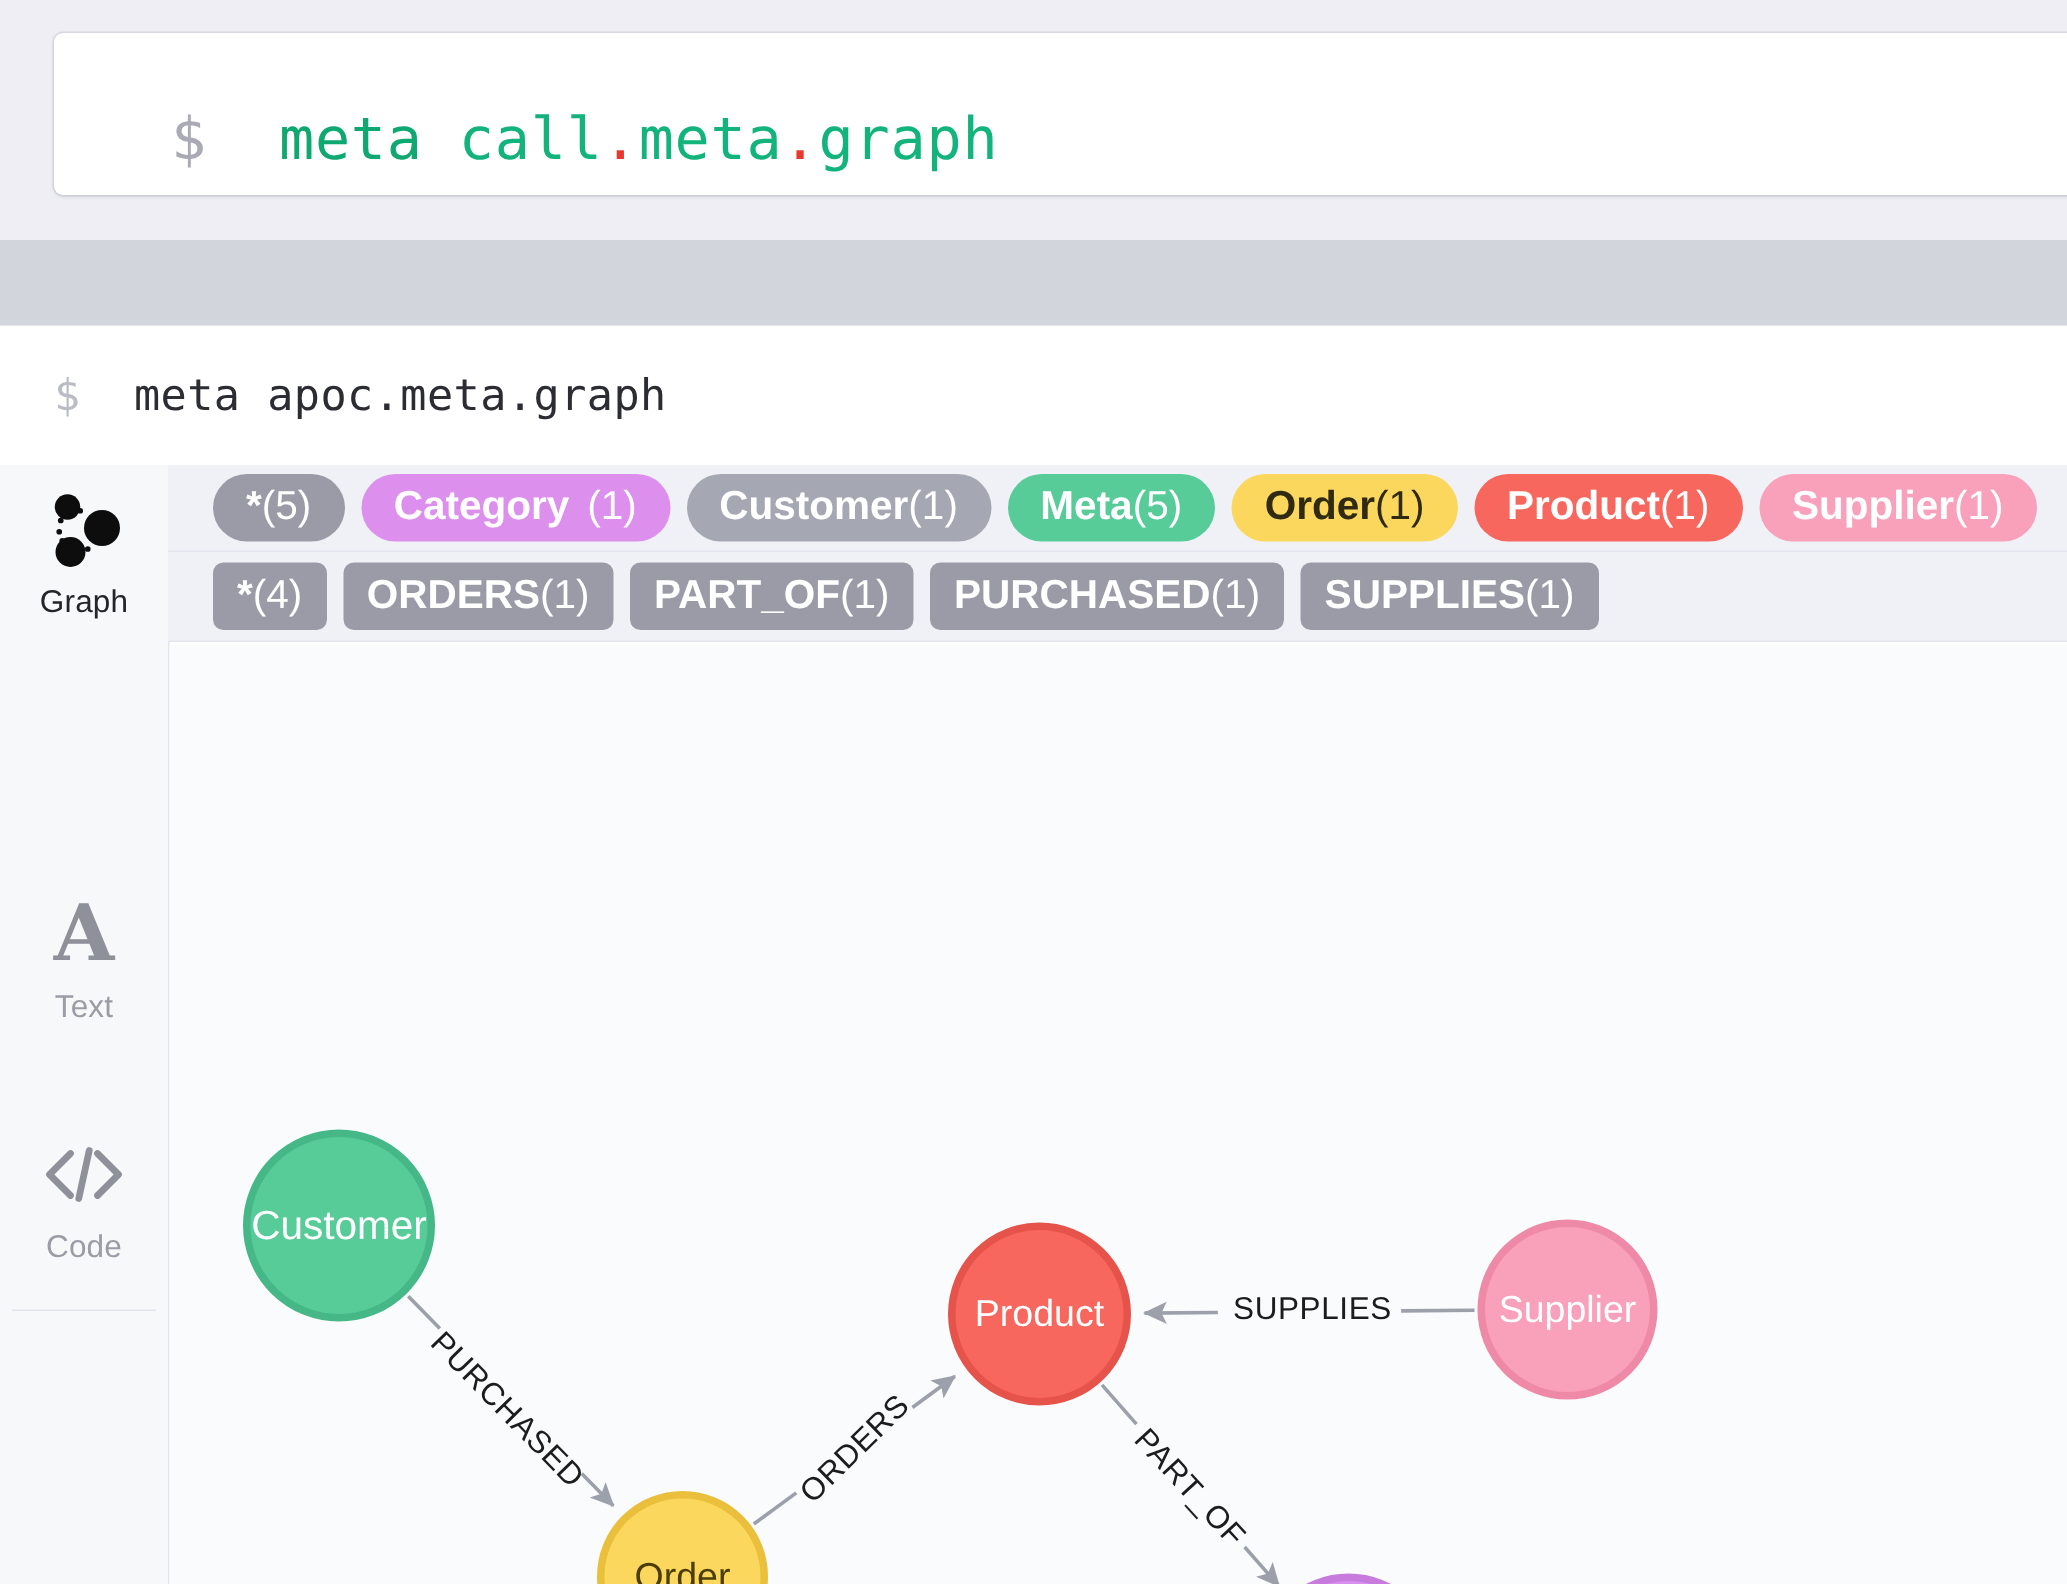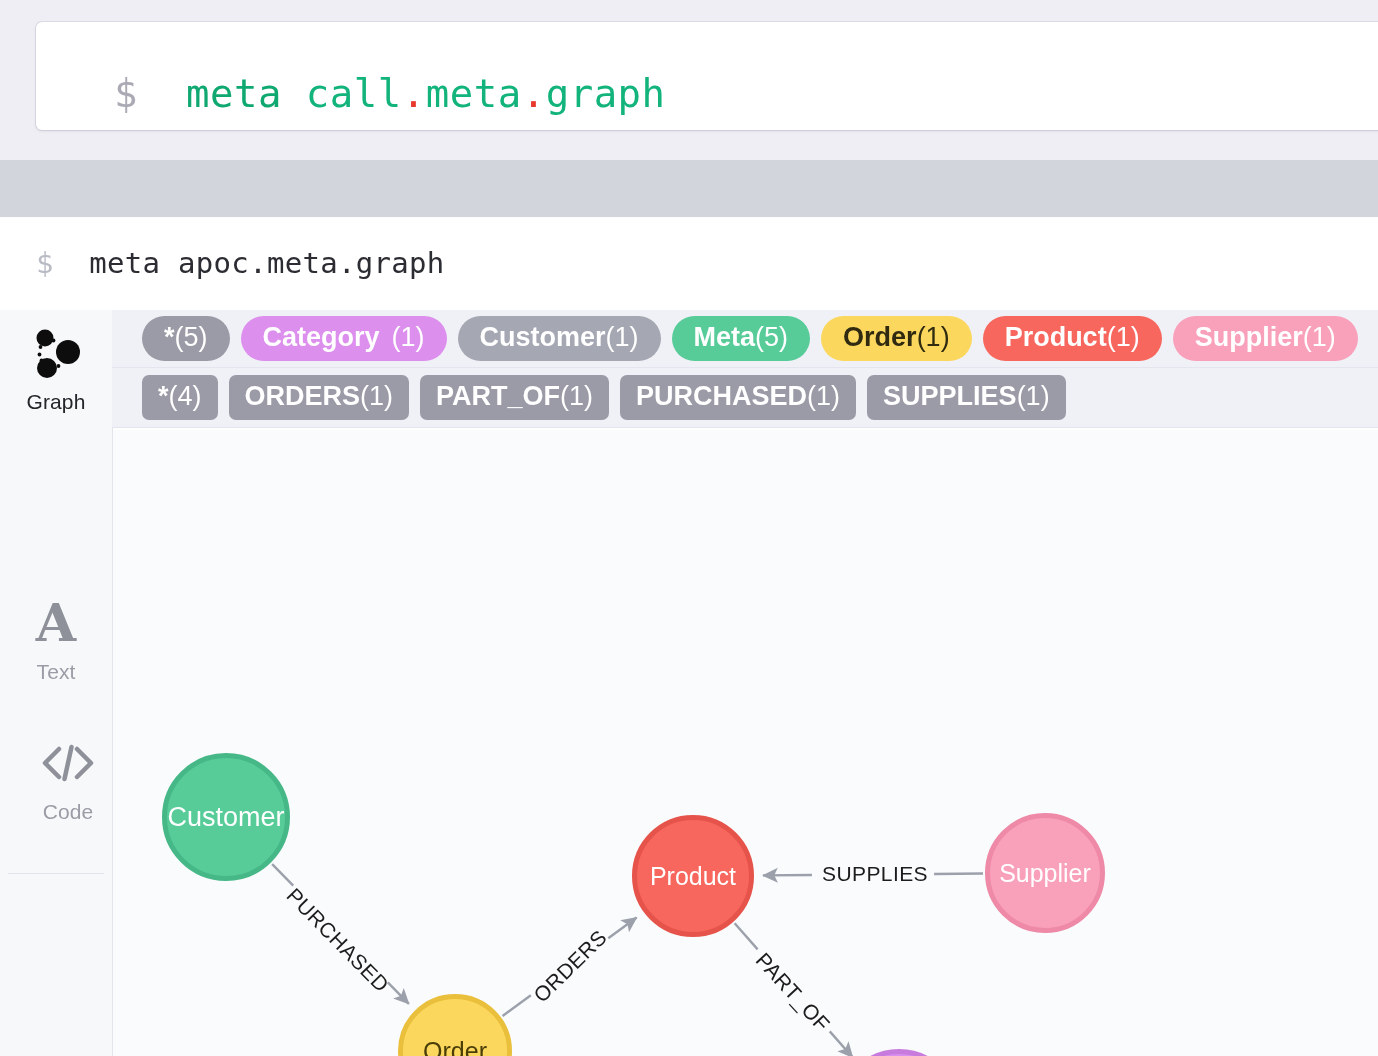--- a/index.html
+++ b/index.html
@@ -110,21 +110,21 @@
   .side-item .lbl {
     font-size: 21px;
     color: #9a9da6;
     margin-top: 8px;
     letter-spacing: 0.1px;
   }
   .side-item.active .lbl { color: #242529; }
   .side-graph { top: 14px; }
   .side-rows  { top: 150px; }
   .side-text  { top: 284px; }
-  .side-code  { top: 424px; padding-left: 12px; }
+  .side-code  { top: 444px; }
   .side-divider {
     position: absolute;
     left: 8px; top: 563px;
     width: 96px;
     height: 1px;
     background: #e1e3ea;
   }
   .glyph-A {
     font-family: "DejaVu Serif", "Liberation Serif", serif;
     font-size: 52px;

